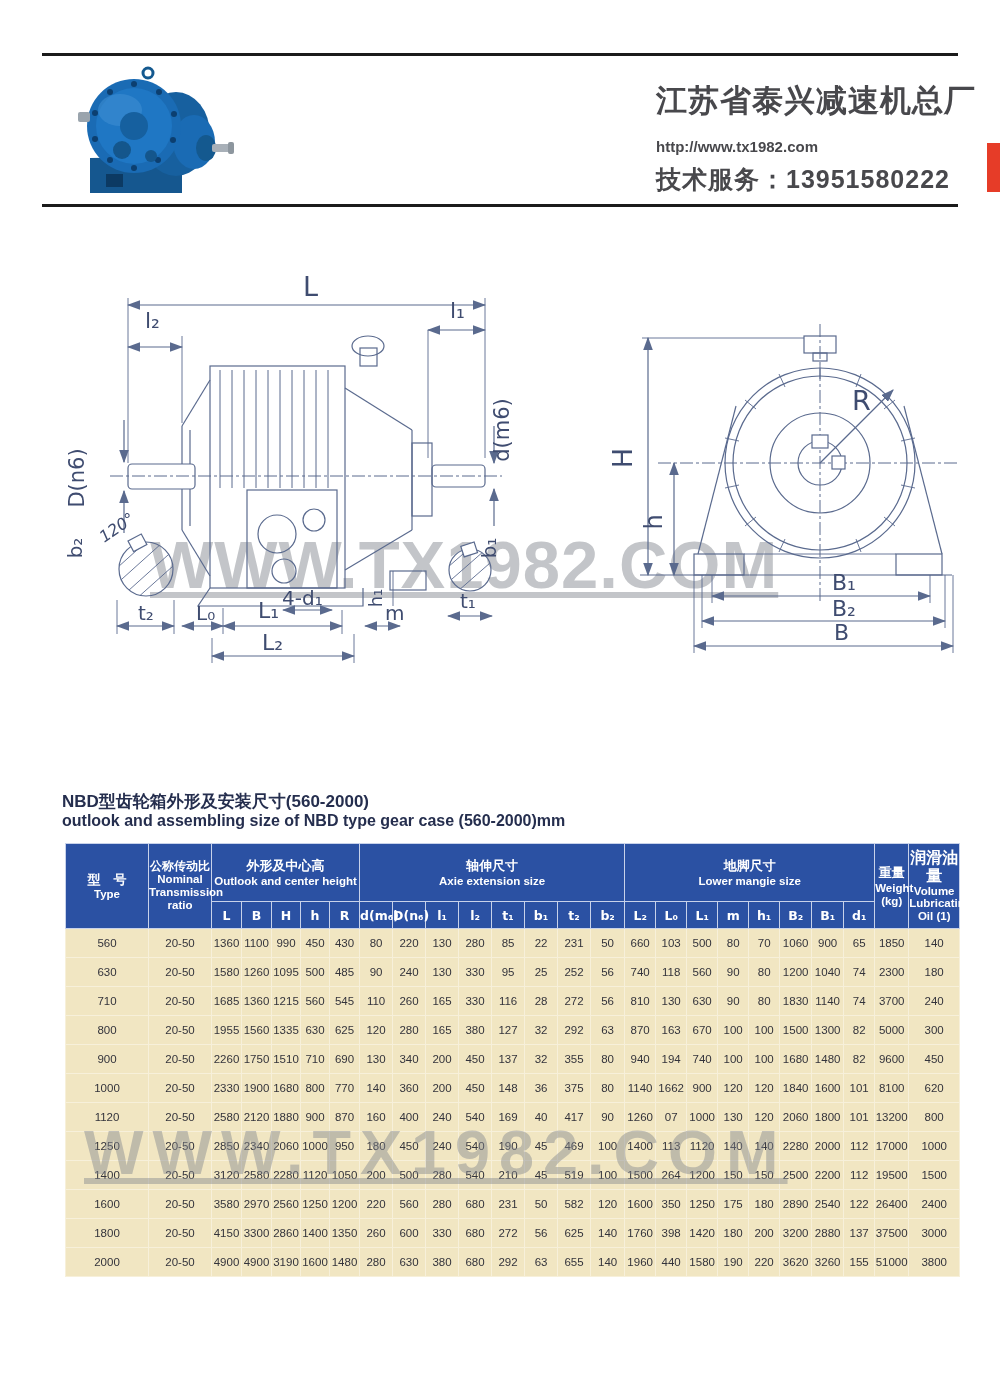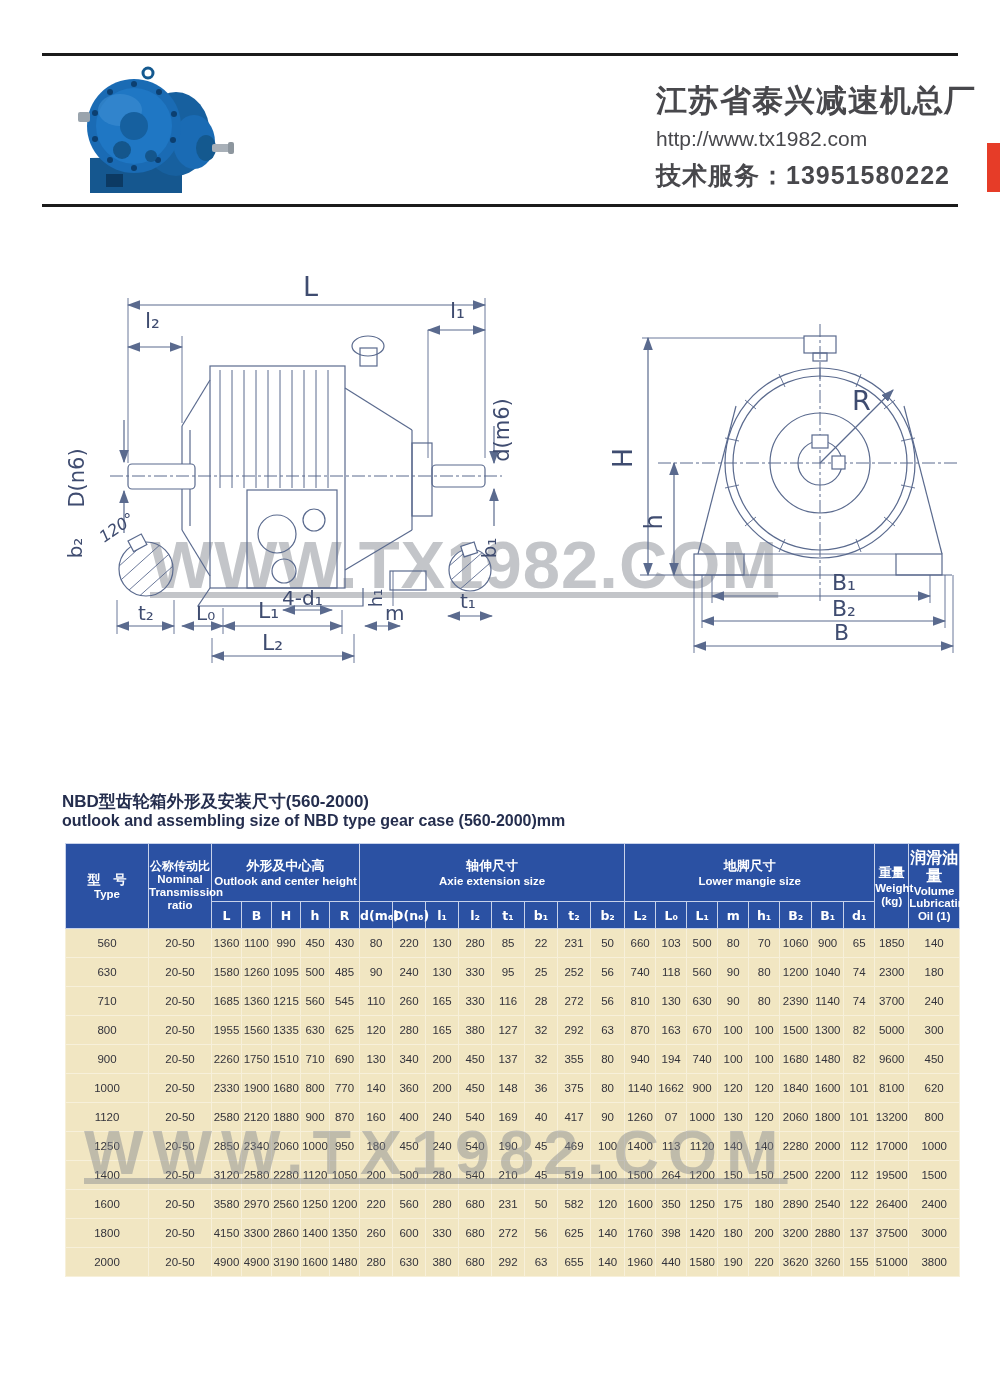--- a/index.html
+++ b/index.html
@@ -4,21 +4,21 @@
 <style>
   html,body{margin:0;padding:0;background:#fff;}
   .page{position:relative;width:1000px;height:1400px;background:#ffffff;
         font-family:"Liberation Sans","DejaVu Sans",sans-serif;overflow:hidden;}
   .rule{position:absolute;left:42px;width:916px;height:3px;background:#1b1b1b;}
   .rule-top{top:53px;}
   .rule-bottom{top:204px;}
   .logo{position:absolute;left:76px;top:62px;}
   .header-text{position:absolute;left:656px;top:80px;width:310px;color:#48484c;}
   .company{font-size:31px;font-weight:bold;letter-spacing:1px;white-space:nowrap;}
-  .website{font-size:21px;font-weight:normal;margin-top:5px;}
+  .website{font-size:15px;font-weight:bold;margin-top:16px;}
   .service{font-size:25px;font-weight:bold;margin-top:8px;white-space:nowrap;letter-spacing:1px;}
   .red-tab{position:absolute;left:987px;top:143px;width:13px;height:49px;background:#e63c28;}
   .wm{position:absolute;font-weight:bold;color:#84888f;white-space:nowrap;line-height:1;text-decoration:underline;}
   .wm1{left:150px;top:531px;font-size:67px;opacity:.48;letter-spacing:1px;z-index:1;}
   .wm2{left:84px;top:1121px;font-size:63px;opacity:.45;letter-spacing:9px;z-index:6;}
   .drawing{position:absolute;left:60px;top:258px;z-index:2;}
   .drawing text{font-family:"DejaVu Sans","Liberation Sans",sans-serif;fill:#3f4c70;}
   .sec-title-cn{position:absolute;left:62px;top:790px;font-size:17px;font-weight:bold;color:#252e4e;z-index:3;}
   .sec-title-en{position:absolute;left:62px;top:812px;font-size:16px;font-weight:bold;color:#252e4e;z-index:3;text-align:center;}
   table.spec{position:absolute;left:65px;top:843px;width:894px;border-collapse:collapse;
@@ -428,21 +428,21 @@
           <td>330</td>
           <td>116</td>
           <td>28</td>
           <td>272</td>
           <td>56</td>
           <td>810</td>
           <td>130</td>
           <td>630</td>
           <td>90</td>
           <td>80</td>
-          <td>2390</td>
+          <td>1830</td>
           <td>1140</td>
           <td>74</td>
           <td>3700</td>
           <td>240</td>
         </tr>
         <tr>
           <td>800</td>
           <td>20-50</td>
           <td>1955</td>
           <td>1560</td>

